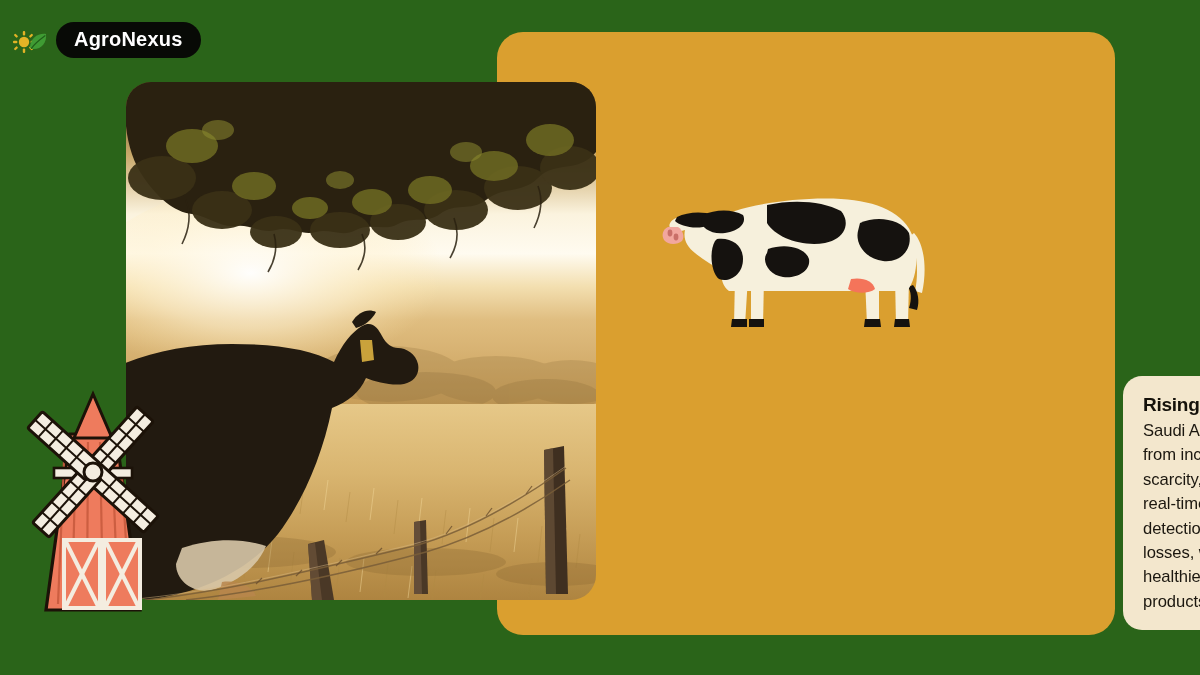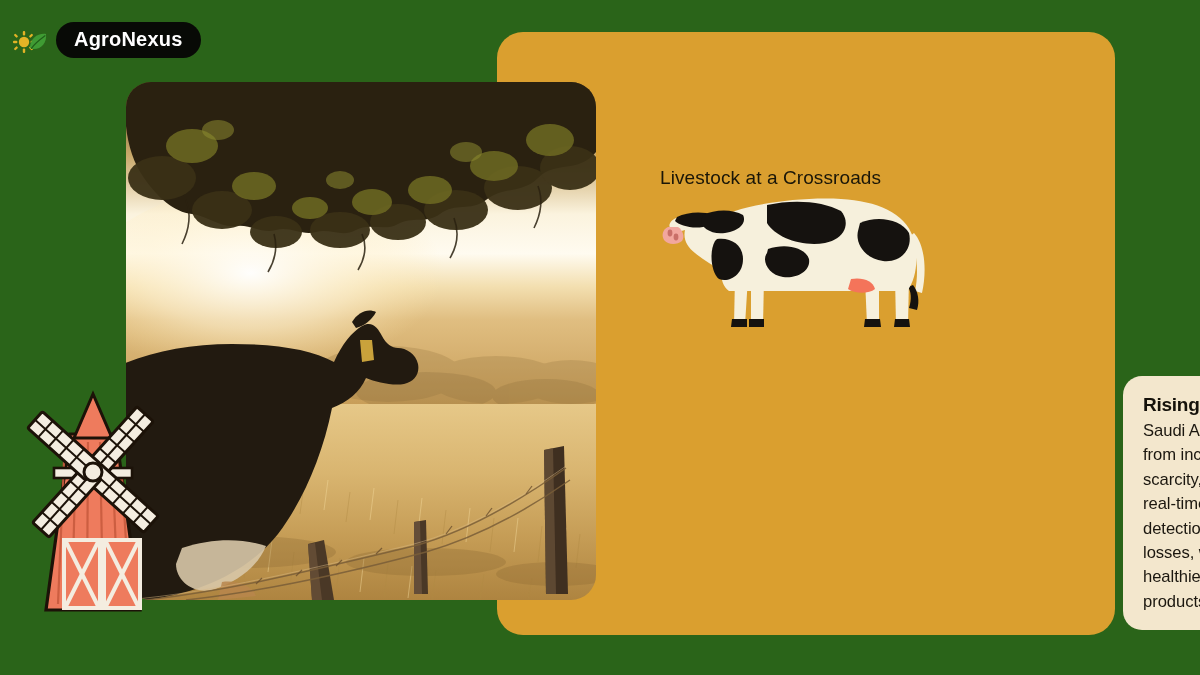--- a/index.html
+++ b/index.html
@@ -108,21 +108,20 @@
           </g>
         </g>
         <path d="M20 26 C20 16 28 11 36 12 C37 21 31 28 22 27 Z" fill="#3F9B33"></path>
         <path d="M21.5 26.3 C25 21 30 17.5 35 13.8" stroke="#1F5E18" stroke-width="1.2" fill="none" stroke-linecap="round"></path>
       </svg>
     </span>
     <div id="brand-pill">AgroNexus</div>
   </div>
 
   <div id="right-panel">
-    <div id="panel-subtitle">Livestock at a Crossroads</div>
 
     <span id="cow-illustration">
       <svg viewBox="0 0 300 180">
 
         <path d="M254 70 C262 82 264 106 260 124 L267 126 C272 104 270 78 259 66 Z" fill="#F6F0DC"></path>
         <path d="M258 118 C263 124 265 134 262 143 L254 141 C257 132 256 124 253 120 Z" fill="#15120F"></path>
 
         <path d="M210 112 L224 112 L224 158 L212 158 Z" fill="#F6F0DC"></path>
         <path d="M240 110 L254 110 L253 158 L241 158 Z" fill="#F6F0DC"></path>
         <path d="M210 152 L225 152 L226 160 L209 160 Z" fill="#15120F"></path>

